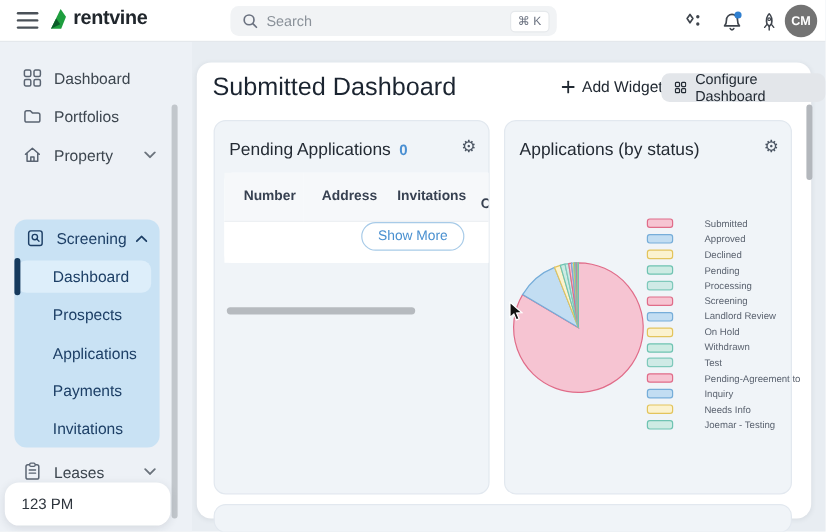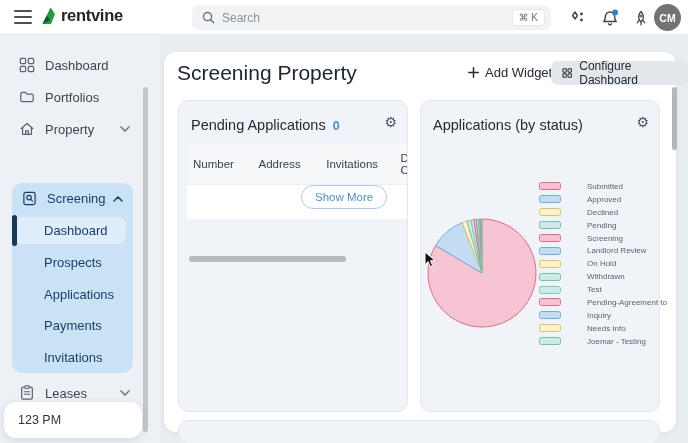--- a/index.html
+++ b/index.html
@@ -5,21 +5,21 @@
   * { margin:0; padding:0; box-sizing:border-box; }
   html,body { width:688px; height:443px; overflow:hidden; }
   body { background:#e8edf2; font-family:"Liberation Sans", sans-serif; position:relative; color:#343b44; }
 
   
   .topbar { position:absolute; top:0; left:0; width:688px; height:35px; background:#fff; border-bottom:1px solid #e4e8ec; z-index:30; }
   .hamburger { position:absolute; left:14px; top:10px; width:18px; height:14px; display:flex; flex-direction:column; justify-content:space-between; cursor:pointer; }
   .hamburger span { height:2px; background:#4a5158; border-radius:1px; }
   .logo { position:absolute; left:40px; top:6px; display:flex; align-items:flex-start; gap:4px; }
   .logo-text { font-size:16.5px; font-weight:700; color:#20262c; letter-spacing:-0.3px; }
-  .searchbar { position:absolute; left:192px; top:5px; width:359px; height:25px; background:#f1f3f5; border-radius:7px; display:flex; align-items:center; padding:0 6px 0 10px; }
+  .searchbar { position:absolute; left:192px; top:5px; width:272px; height:25px; background:#f1f3f5; border-radius:7px; display:flex; align-items:center; padding:0 6px 0 10px; }
   .searchbar .ph { color:#8b929a; font-size:12px; margin-left:7px; flex:1; }
   .kbd { background:#fff; border:1px solid #e6e9ec; border-radius:4px; font-size:10px; color:#6b7280; padding:2px 6px; }
   .tb-icon { position:absolute; top:8px; width:20px; height:20px; color:#3f454d; display:flex; align-items:center; justify-content:center; }
   .avatar { position:absolute; right:7px; top:4px; width:27px; height:27px; border-radius:50%; background:#737373; color:#fff; font-size:10.5px; font-weight:700; display:flex; align-items:center; justify-content:center; }
 
   
   .sidebar { position:absolute; top:35px; left:0; width:160px; height:408px; background:#edf1f6; }
   .side-item { position:absolute; left:10px; width:128px; height:28px; display:flex; align-items:center; font-size:13px; color:#3d464f; cursor:pointer; }
   .side-item .ic { width:16px; height:16px; margin:0 10px 0 9px; color:#5a6472; flex-shrink:0; }
   .side-item .chev { position:absolute; right:8px; color:#6b737c; }
@@ -44,21 +44,21 @@
   .card { position:absolute; background:#f0f4f8; border:1px solid #e2e8ef; border-radius:10px; }
   .card1 { left:178px; top:100px; width:230px; height:312px; overflow:hidden; }
   .card2 { left:420px; top:100px; width:240px; height:312px; }
   .card3 { left:178px; top:420px; width:482px; height:24px; }
   .card-title { position:absolute; top:16px; left:12px; font-size:14.5px; font-weight:500; color:#242b34; display:flex; align-items:baseline; gap:7px; }
   .count { font-size:12.5px; font-weight:700; color:#4a8fd2; }
   .gear { position:absolute; top:14px; right:10px; font-size:14px; color:#4b5563; cursor:pointer; line-height:1; }
 
   .table-wrap { position:absolute; left:8px; top:43px; width:260px; background:#fff; border-radius:6px 0 0 6px; }
   table { border-collapse:collapse; width:260px; table-layout:fixed; }
-  th { background:#f6f8fa; font-size:11.5px; font-weight:400; color:#374151; text-align:left; padding:8px 6px; height:35px; vertical-align:middle; }
+  th { background:#f6f8fa; font-size:11.5px; font-weight:700; color:#374151; text-align:right; padding:8px 6px; height:35px; vertical-align:middle; }
   td { background:#fff; height:34px; border-top:1px solid #edf0f3; }
   .show-more { position:absolute; left:122px; top:84px; border:1px solid #a8cbe8; color:#4a90d0; background:#fff; font-size:11.5px; border-radius:13px; padding:5px 13px; cursor:pointer; white-space:nowrap; }
   .h-scroll { position:absolute; left:10px; top:155px; width:157px; height:6px; background:#b6babf; border-radius:3px; }
 
   .legend { position:absolute; left:118px; top:79px; width:118px; }
   .legend-item { display:flex; align-items:center; gap:6px; height:12.9px; cursor:pointer; }
   .legend-swatch { width:22px; height:8px; border-radius:2.5px; flex-shrink:0; }
   .legend-label { font-size:8px; color:#5b6370; white-space:nowrap;padding-left:20px; }
   .pie-box { position:absolute; left:5px; top:116px; width:112px; height:112px; }
 
@@ -189,21 +189,21 @@
     <span>Rentsign</span>
   </div>
 
   <div class="side-scroll"></div>
 </div>
 <div class="time-card">
     <span>123 PM</span>
   </div>
 
 <div class="panel"></div>
-<div class="page-title">Screening Property</div>
+<div class="page-title">Submitted Dashboard</div>
 
 <div class="add-widget">
   <svg width="11" height="11" viewBox="0 0 11 11">
     <line x1="5.5" y1="0.8" x2="5.5" y2="10.2" stroke="#222a33" stroke-width="1.5" stroke-linecap="round"></line>
     <line x1="0.8" y1="5.5" x2="10.2" y2="5.5" stroke="#222a33" stroke-width="1.5" stroke-linecap="round"></line>
   </svg>
   <span>Add Widget</span>
 </div>
 <div class="cfg-btn">
   <svg width="12" height="12" viewBox="0 0 18 18">
@@ -275,20 +275,24 @@
       </div>
       <div class="legend-item">
         <span class="legend-swatch" style="background: rgb(251, 242, 207); border: 1px solid rgb(227, 196, 92);"></span>
         <span class="legend-label">Declined</span>
       </div>
       <div class="legend-item">
         <span class="legend-swatch" style="background: rgb(205, 235, 227); border: 1px solid rgb(111, 195, 178);"></span>
         <span class="legend-label">Pending</span>
       </div>
       <div class="legend-item">
+        <span class="legend-swatch" style="background: rgb(207, 234, 230); border: 1px solid rgb(127, 201, 187);"></span>
+        <span class="legend-label">Processing</span>
+      </div>
+      <div class="legend-item">
         <span class="legend-swatch" style="background: rgb(246, 196, 210); border: 1px solid rgb(224, 108, 137);"></span>
         <span class="legend-label">Screening</span>
       </div>
       <div class="legend-item">
         <span class="legend-swatch" style="background: rgb(194, 221, 242); border: 1px solid rgb(118, 173, 217);"></span>
         <span class="legend-label">Landlord Review</span>
       </div>
       <div class="legend-item">
         <span class="legend-swatch" style="background: rgb(251, 242, 207); border: 1px solid rgb(227, 196, 92);"></span>
         <span class="legend-label">On Hold</span>

